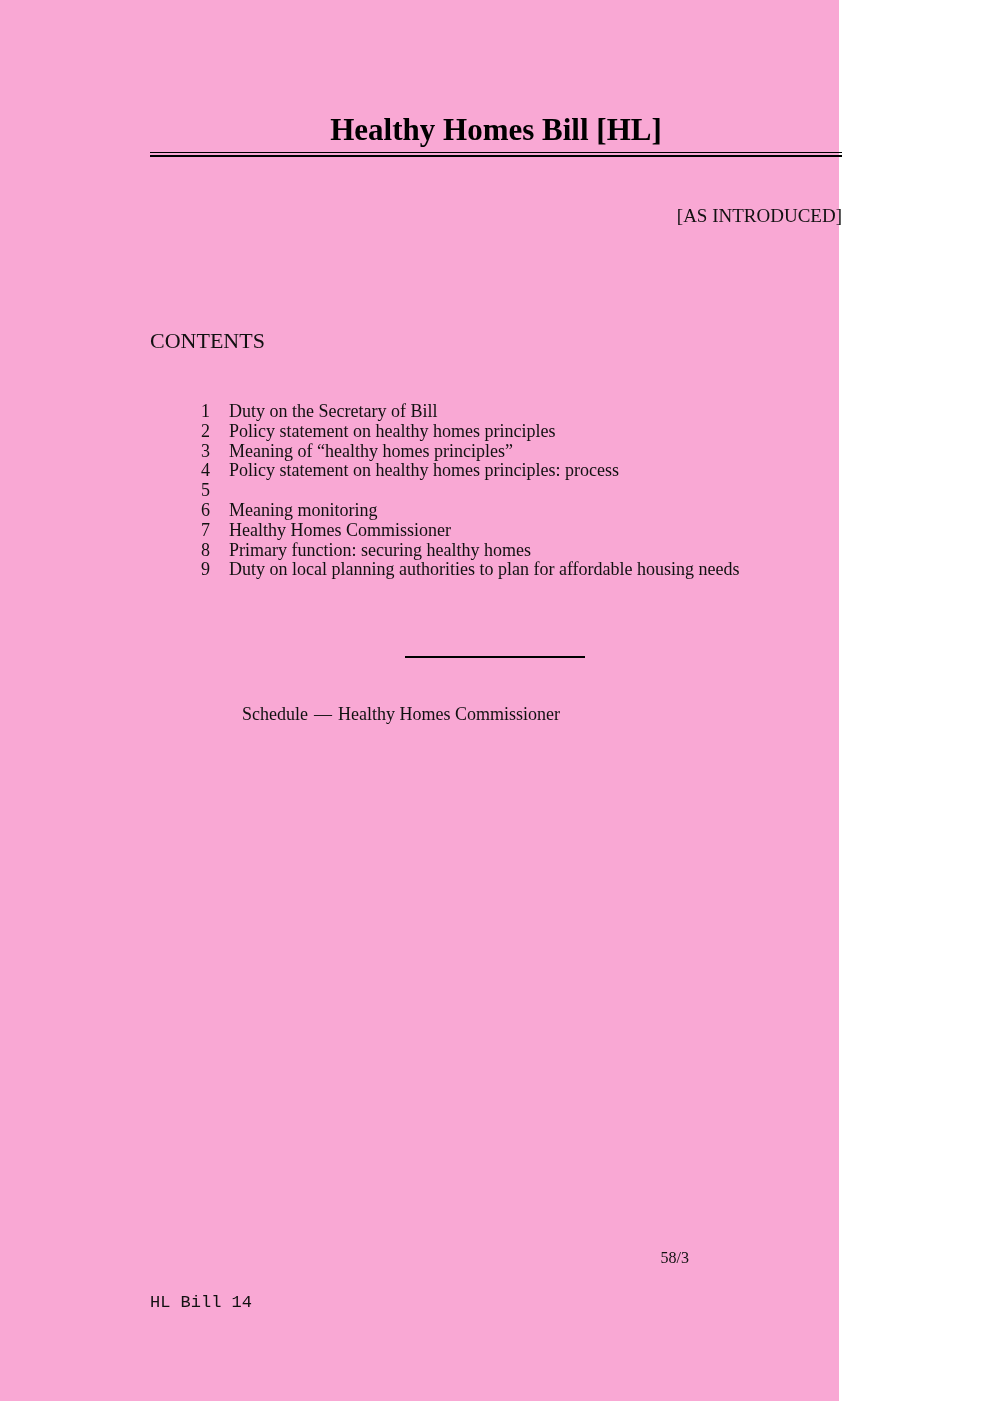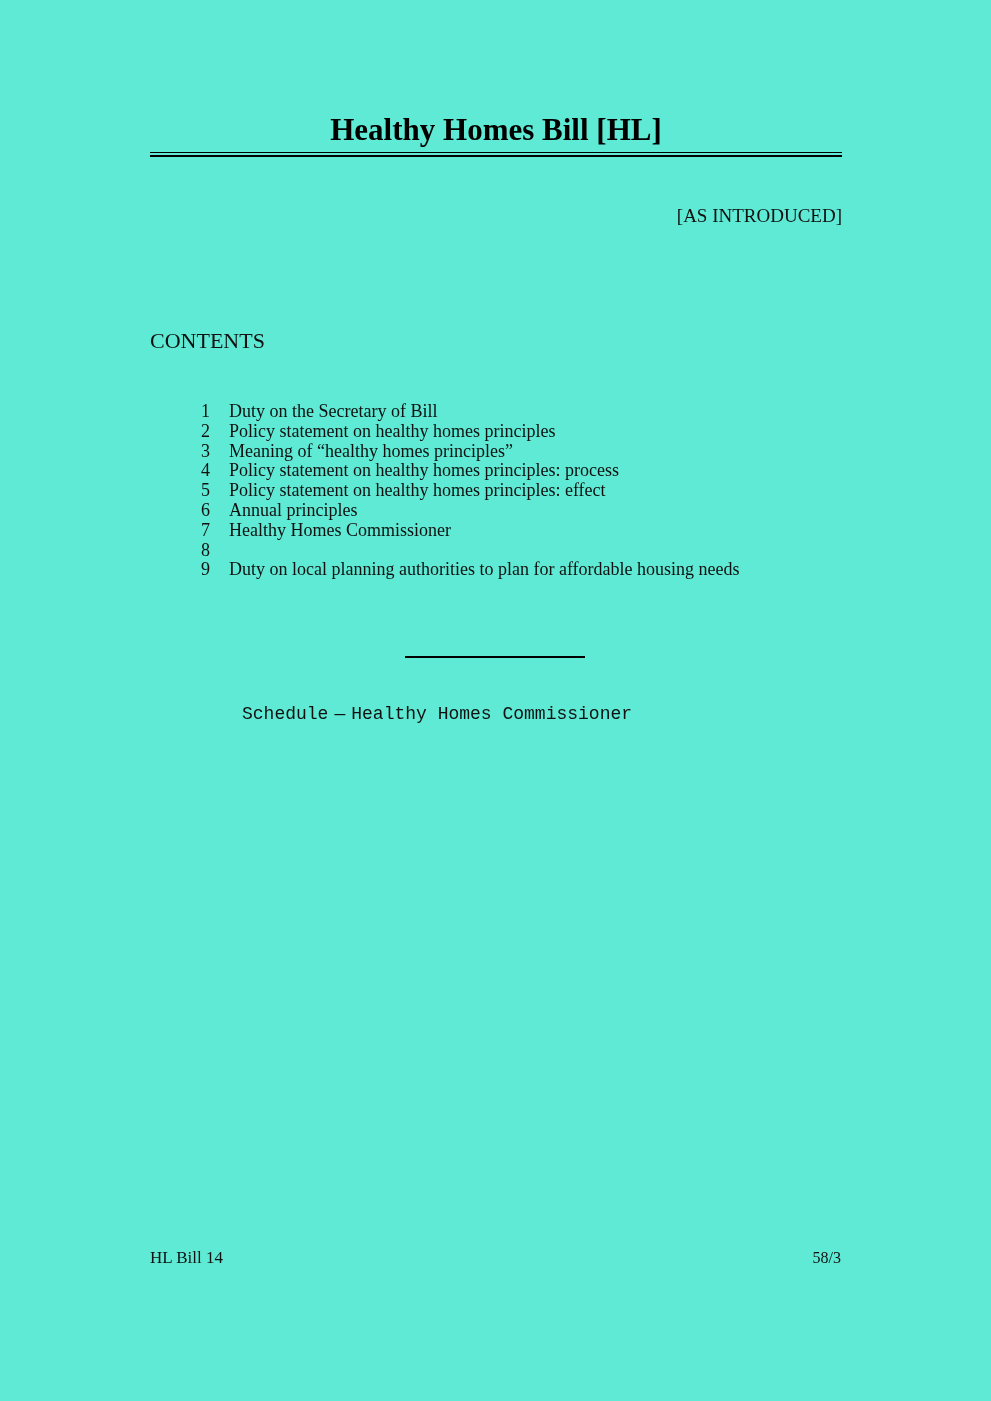--- a/index.html
+++ b/index.html
@@ -11,23 +11,23 @@
       width: 991px;
       height: 1401px;
       position: relative;
       font-family: "DejaVu Serif", "Liberation Serif", serif;
       color: #111111;
       overflow: hidden;
     }
     .page {
       position: absolute;
       left: 0; top: 0;
-      width: 991px;
+      width: 839px;
       height: 1401px;
-      background: #5eead4;
+      background: #f9a8d4;
     }
     .title {
       position: absolute;
       left: 150px;
       width: 692px;
       top: 110px;
       text-align: center;
       font-family: "Liberation Serif", serif;
       font-weight: bold;
       font-size: 31px;
@@ -103,35 +103,35 @@
       left: 405px;
       width: 180px;
       top: 656px;
       height: 2px;
       background: #000;
     }
     .schedule {
       position: absolute;
       left: 242px;
       top: 703px;
-      font-family: Liberation Mono, monospace;
+      font-family: Liberation Serif, serif;
       font-size: 18px;
       line-height: 22px;
       color: #111;
       white-space: nowrap;
       cursor: pointer;
     }
     .schedule .dash {
       padding: 0 6px;
     }
     .footer-left {
       position: absolute;
       left: 150px;
-      top: 1247px;
-      font-family: Liberation Serif, serif;
+      top: 1292px;
+      font-family: Liberation Mono, monospace;
       font-size: 17px;
       line-height: 22px;
       color: #111;
     }
     .footer-right {
       position: absolute;
       right: 150px;
       top: 1247px;
       font-family: "Liberation Serif", serif;
       font-size: 16px;
@@ -165,32 +165,32 @@
     <li class="toc-item">
       <span class="toc-num">3</span>
       <span class="toc-label">Meaning of “healthy homes principles”</span>
     </li>
     <li class="toc-item">
       <span class="toc-num">4</span>
       <span class="toc-label">Policy statement on healthy homes principles: process</span>
     </li>
     <li class="toc-item">
       <span class="toc-num">5</span>
-      <span class="toc-label">Policy statement on healthy homes principles: effect</span>
     </li>
     <li class="toc-item">
       <span class="toc-num">6</span>
-      <span class="toc-label">Annual principles</span>
+      <span class="toc-label">Meaning monitoring</span>
     </li>
     <li class="toc-item">
       <span class="toc-num">7</span>
       <span class="toc-label">Healthy Homes Commissioner</span>
     </li>
     <li class="toc-item">
       <span class="toc-num">8</span>
+      <span class="toc-label">Primary function: securing healthy homes</span>
     </li>
     <li class="toc-item">
       <span class="toc-num">9</span>
       <span class="toc-label">Duty on local planning authorities to plan for affordable housing needs</span>
     </li>
   </ul>
 
   <div class="short-rule"></div>
 
   <div class="schedule">

